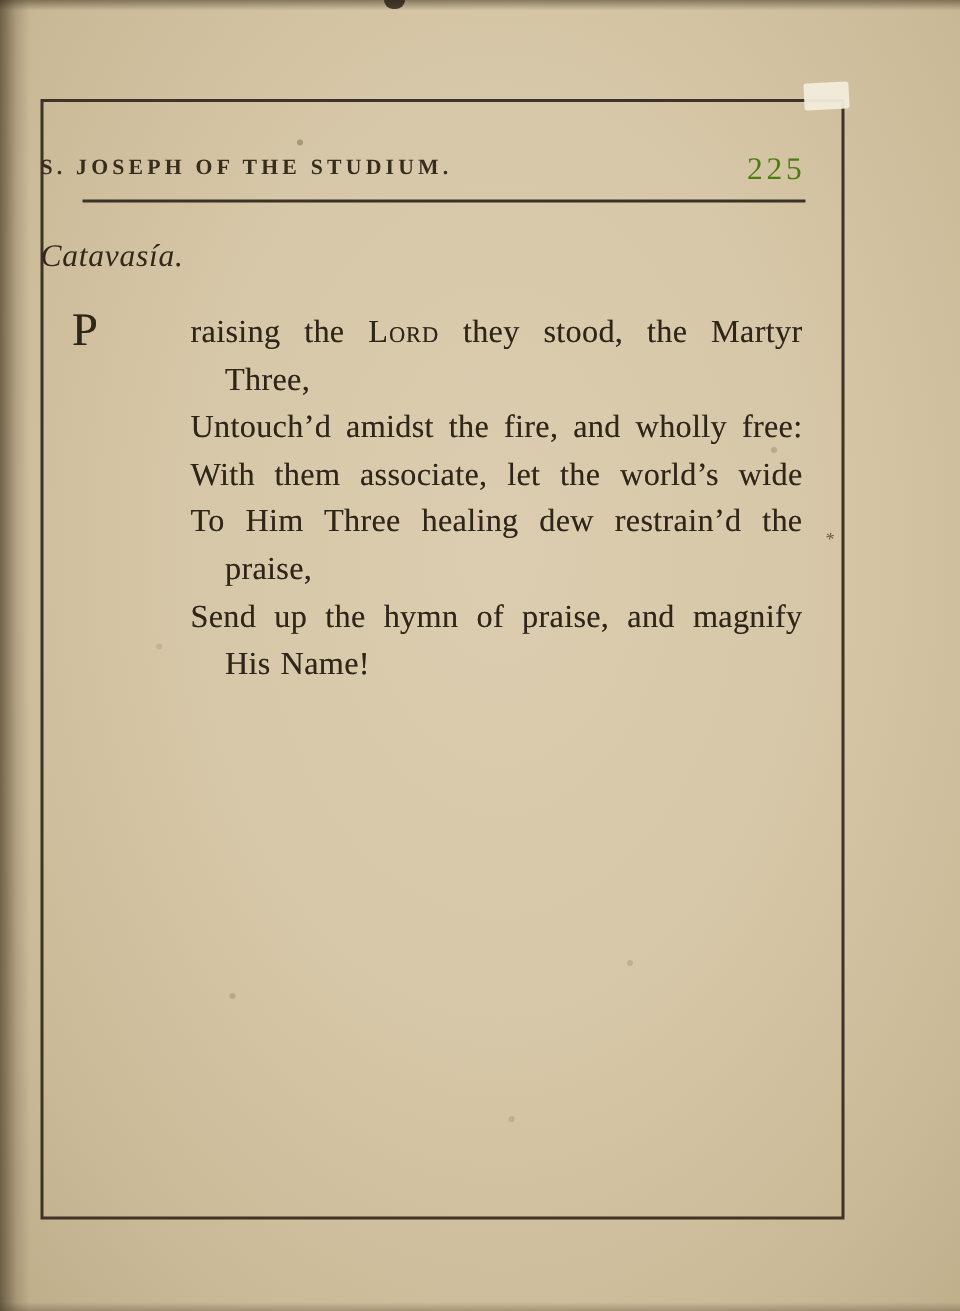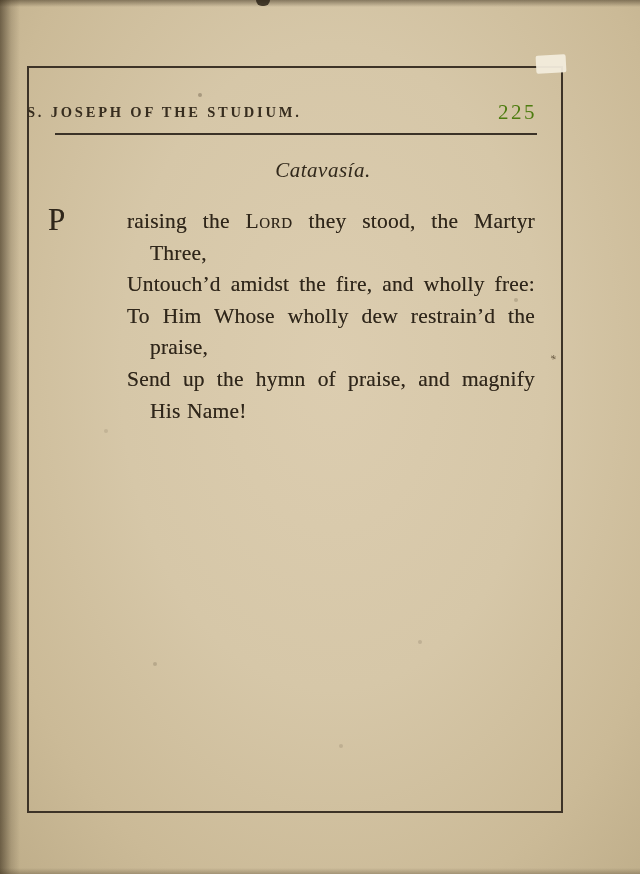--- a/index.html
+++ b/index.html
@@ -88,21 +88,21 @@
   }
   .rule {
     position: absolute; left: 55px; top: 133px; width: 482px; height: 2px;
     background: #3b3227;
     z-index: 4;
   }
 
   
   .section-title {
     position: absolute; left: 27px; top: 155px; width: 592px;
-    text-align: center;
+    text-align: left;
     font-style: italic;
     font-size: 21px;
     line-height: 30px;
     letter-spacing: .5px;
     color: #31281b;
     z-index: 4;
   }
 
   
   .poem {
@@ -159,21 +159,22 @@
   <div class="rule"></div>
 
   <div class="section-title">Catavasía.</div>
 
   <div class="poem">
     <span class="initial">P</span>
     <div class="poem-body">
       <div class="line full"><span>raising the </span><span class="sc">Lord</span><span> they stood, the Martyr</span></div>
       <div class="line cont">Three,</div>
       <div class="line full">Untouch’d amidst the fire, and wholly free:</div>
-      <div class="line full">To Him Whose wholly dew restrain’d the</div>
+      <div class="line full">With them associate, let the world’s wide</div>
+      <div class="line full">To Him Three healing dew restrain’d the</div>
       <div class="line cont">praise,</div>
       <div class="line full">Send up the hymn of praise, and magnify</div>
       <div class="line cont">His Name!</div>
     </div>
   </div>
 
   <div class="margin-mark">*</div>
 
 </div>
 

